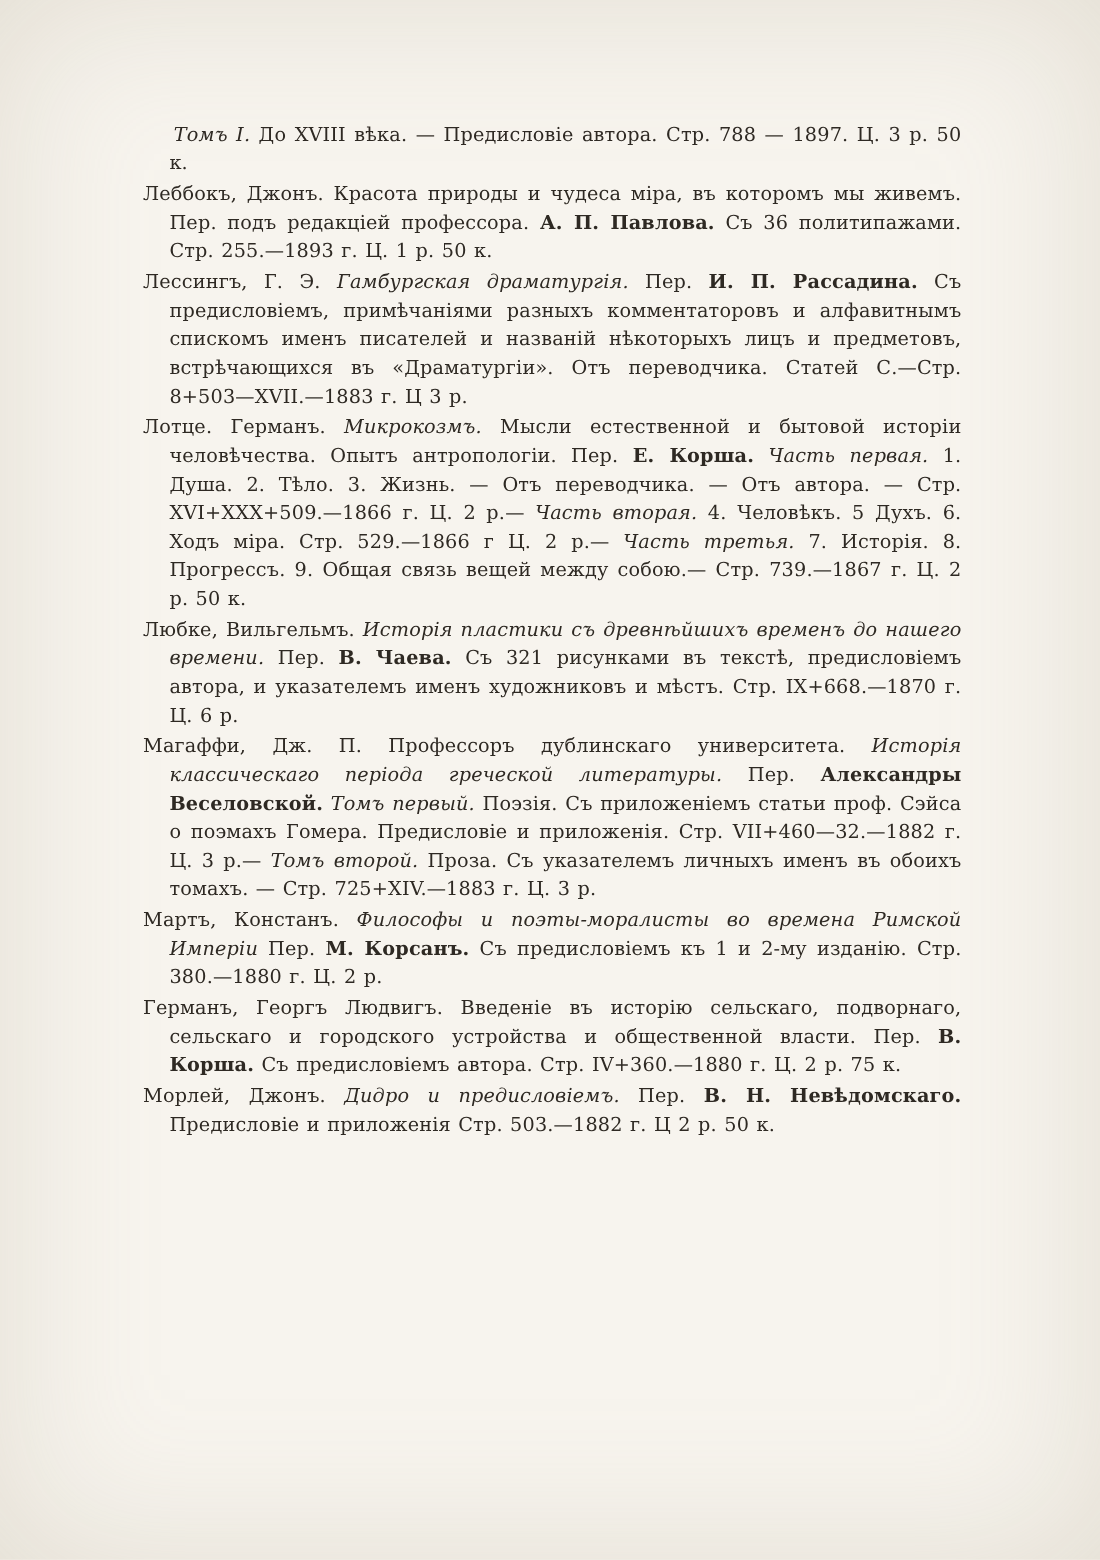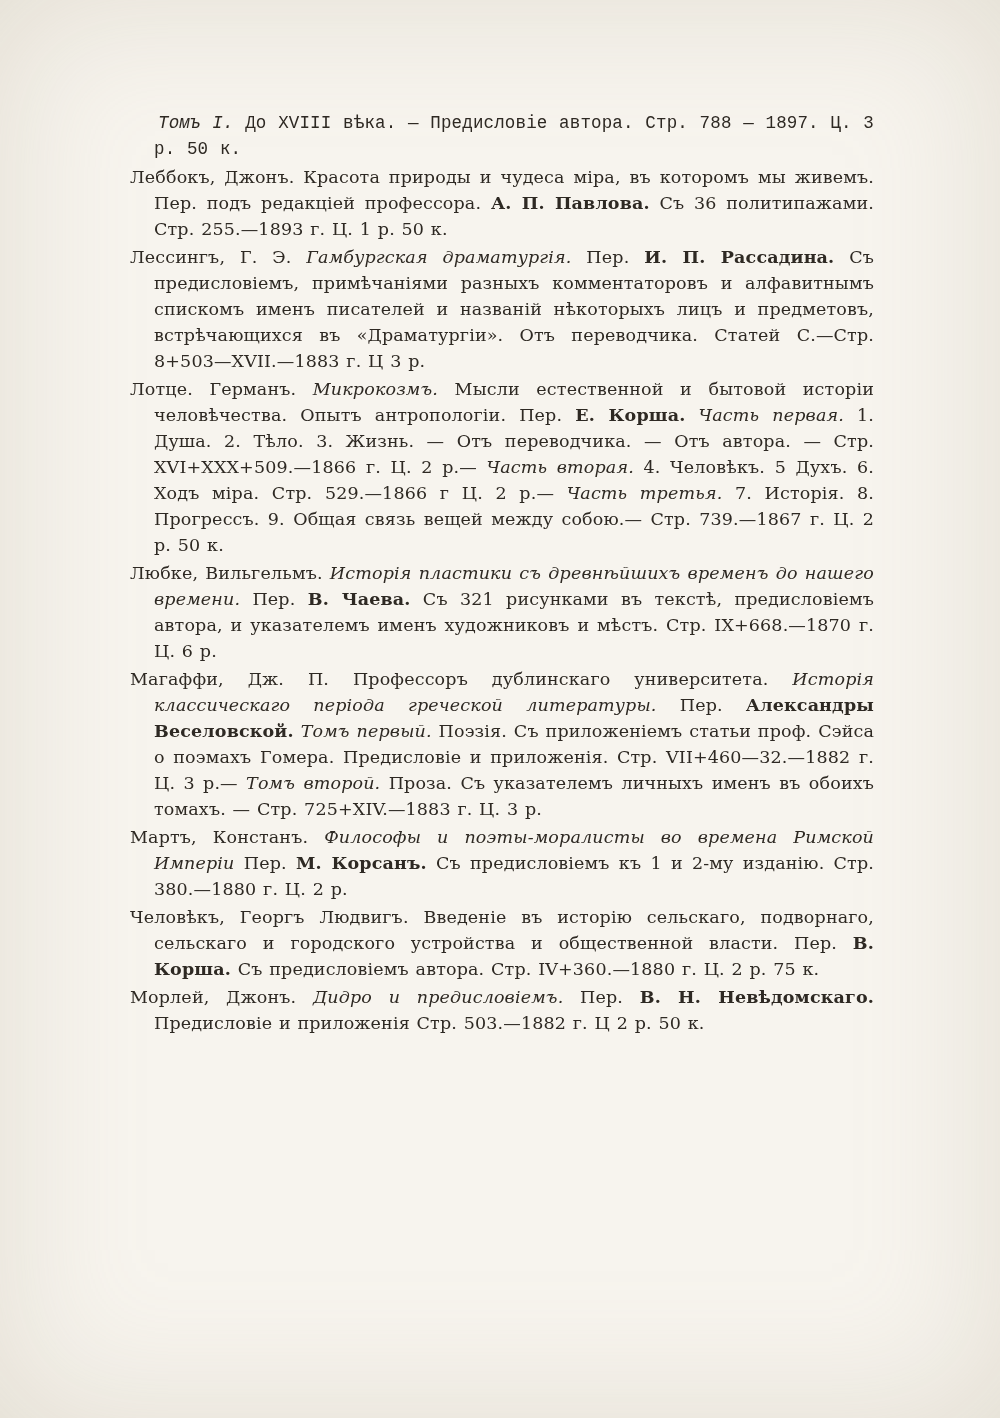--- a/index.html
+++ b/index.html
@@ -31,36 +31,35 @@
     font-size: 17.5px;
     line-height: 26px;
     text-align: justify;
     padding-left: 24px;
     text-indent: -24px;
     letter-spacing: 0.15px;
     word-spacing: 1px;
   }
   p.entry.continuation {
     text-indent: 4px;
-    font-family: Liberation Mono, monospace;
   }
   .seg-normal { font-weight: normal; font-style: normal; }
   .seg-bold { font-weight: normal; }
   .seg-italic { font-style: italic; }
   .seg-bold-italic { font-weight: bold; }
 </style>
 </head>
 <body>
 
 <div class="page">
   <div class="textblock">
 
   <p class="entry continuation"><span class="seg-italic">Томъ I.</span><span class="seg-normal"> До XVIII вѣка. — Предисловіе автора. Стр. 788 — 1897. Ц. 3 р. 50 к.</span></p>
       <p class="entry"><span class="seg-bold">Леббокъ,</span><span class="seg-normal"> Джонъ. Красота природы и чудеса міра, въ которомъ мы живемъ. Пер. подъ редакціей профессора. </span><span class="seg-bold-italic">А. П. Павлова.</span><span class="seg-normal"> Съ 36 политипажами. Стр. 255.—1893 г. Ц. 1 р. 50 к.</span></p>
       <p class="entry"><span class="seg-bold">Лессингъ,</span><span class="seg-normal"> Г. Э. </span><span class="seg-italic">Гамбургская драматургія.</span><span class="seg-normal"> Пер. </span><span class="seg-bold-italic">И. П. Рассадина.</span><span class="seg-normal"> Съ предисловіемъ, примѣчаніями разныхъ комментаторовъ и алфавитнымъ спискомъ именъ писателей и названій нѣкоторыхъ лицъ и предметовъ, встрѣчающихся въ «Драматургіи». Отъ переводчика. Статей С.—Стр. 8+503—XVII.—1883 г. Ц 3 р.</span></p>
       <p class="entry"><span class="seg-bold">Лотце.</span><span class="seg-normal"> Германъ. </span><span class="seg-italic">Микрокозмъ.</span><span class="seg-normal"> Мысли естественной и бытовой исторіи человѣчества. Опытъ антропологіи. Пер. </span><span class="seg-bold-italic">Е. Корша.</span><span class="seg-normal"> </span><span class="seg-italic">Часть первая.</span><span class="seg-normal"> 1. Душа. 2. Тѣло. 3. Жизнь. — Отъ переводчика. — Отъ автора. — Стр. XVI+XXX+509.—1866 г. Ц. 2 р.— </span><span class="seg-italic">Часть вторая.</span><span class="seg-normal"> 4. Человѣкъ. 5 Духъ. 6. Ходъ міра. Стр. 529.—1866 г Ц. 2 р.— </span><span class="seg-italic">Часть третья.</span><span class="seg-normal"> 7. Исторія. 8. Прогрессъ. 9. Общая связь вещей между собою.— Стр. 739.—1867 г. Ц. 2 р. 50 к.</span></p>
       <p class="entry"><span class="seg-bold">Любке,</span><span class="seg-normal"> Вильгельмъ. </span><span class="seg-italic">Исторія пластики съ древнѣйшихъ временъ до нашего времени.</span><span class="seg-normal"> Пер. </span><span class="seg-bold-italic">В. Чаева.</span><span class="seg-normal"> Съ 321 рисунками въ текстѣ, предисловіемъ автора, и указателемъ именъ художниковъ и мѣстъ. Стр. IX+668.—1870 г. Ц. 6 р.</span></p>
       <p class="entry"><span class="seg-bold">Магаффи,</span><span class="seg-normal"> Дж. П. Профессоръ дублинскаго университета. </span><span class="seg-italic">Исторія классическаго періода греческой литературы.</span><span class="seg-normal"> Пер. </span><span class="seg-bold-italic">Александры Веселовской.</span><span class="seg-normal"> </span><span class="seg-italic">Томъ первый.</span><span class="seg-normal"> Поэзія. Съ приложеніемъ статьи проф. Сэйса о поэмахъ Гомера. Предисловіе и приложенія. Стр. VII+460—32.—1882 г. Ц. 3 р.— </span><span class="seg-italic">Томъ второй.</span><span class="seg-normal"> Проза. Съ указателемъ личныхъ именъ въ обоихъ томахъ. — Стр. 725+XIV.—1883 г. Ц. 3 р.</span></p>
       <p class="entry"><span class="seg-bold">Мартъ,</span><span class="seg-normal"> Констанъ. </span><span class="seg-italic">Философы и поэты-моралисты во времена Римской Имперіи</span><span class="seg-normal"> Пер. </span><span class="seg-bold-italic">М. Корсанъ.</span><span class="seg-normal"> Съ предисловіемъ къ 1 и 2-му изданію. Стр. 380.—1880 г. Ц. 2 р.</span></p>
-      <p class="entry"><span class="seg-bold">Человѣкъ,</span><span class="seg-normal"> Георгъ Людвигъ. Введеніе въ исторію сельскаго, подворнаго, сельскаго и городского устройства и общественной власти. Пер. </span><span class="seg-bold-italic">В. Корша.</span><span class="seg-normal"> Съ предисловіемъ автора. Стр. IV+360.—1880 г. Ц. 2 р. 75 к.</span></p>
+      <p class="entry"><span class="seg-bold">Германъ,</span><span class="seg-normal"> Георгъ Людвигъ. Введеніе въ исторію сельскаго, подворнаго, сельскаго и городского устройства и общественной власти. Пер. </span><span class="seg-bold-italic">В. Корша.</span><span class="seg-normal"> Съ предисловіемъ автора. Стр. IV+360.—1880 г. Ц. 2 р. 75 к.</span></p>
       <p class="entry"><span class="seg-bold">Морлей,</span><span class="seg-normal"> Джонъ. </span><span class="seg-italic">Дидро и предисловіемъ.</span><span class="seg-normal"> Пер. </span><span class="seg-bold-italic">В. Н. Невѣдомскаго.</span><span class="seg-normal"> Предисловіе и приложенія Стр. 503.—1882 г. Ц 2 р. 50 к.</span></p>
     </div>
 </div>
 
 </body></html>

